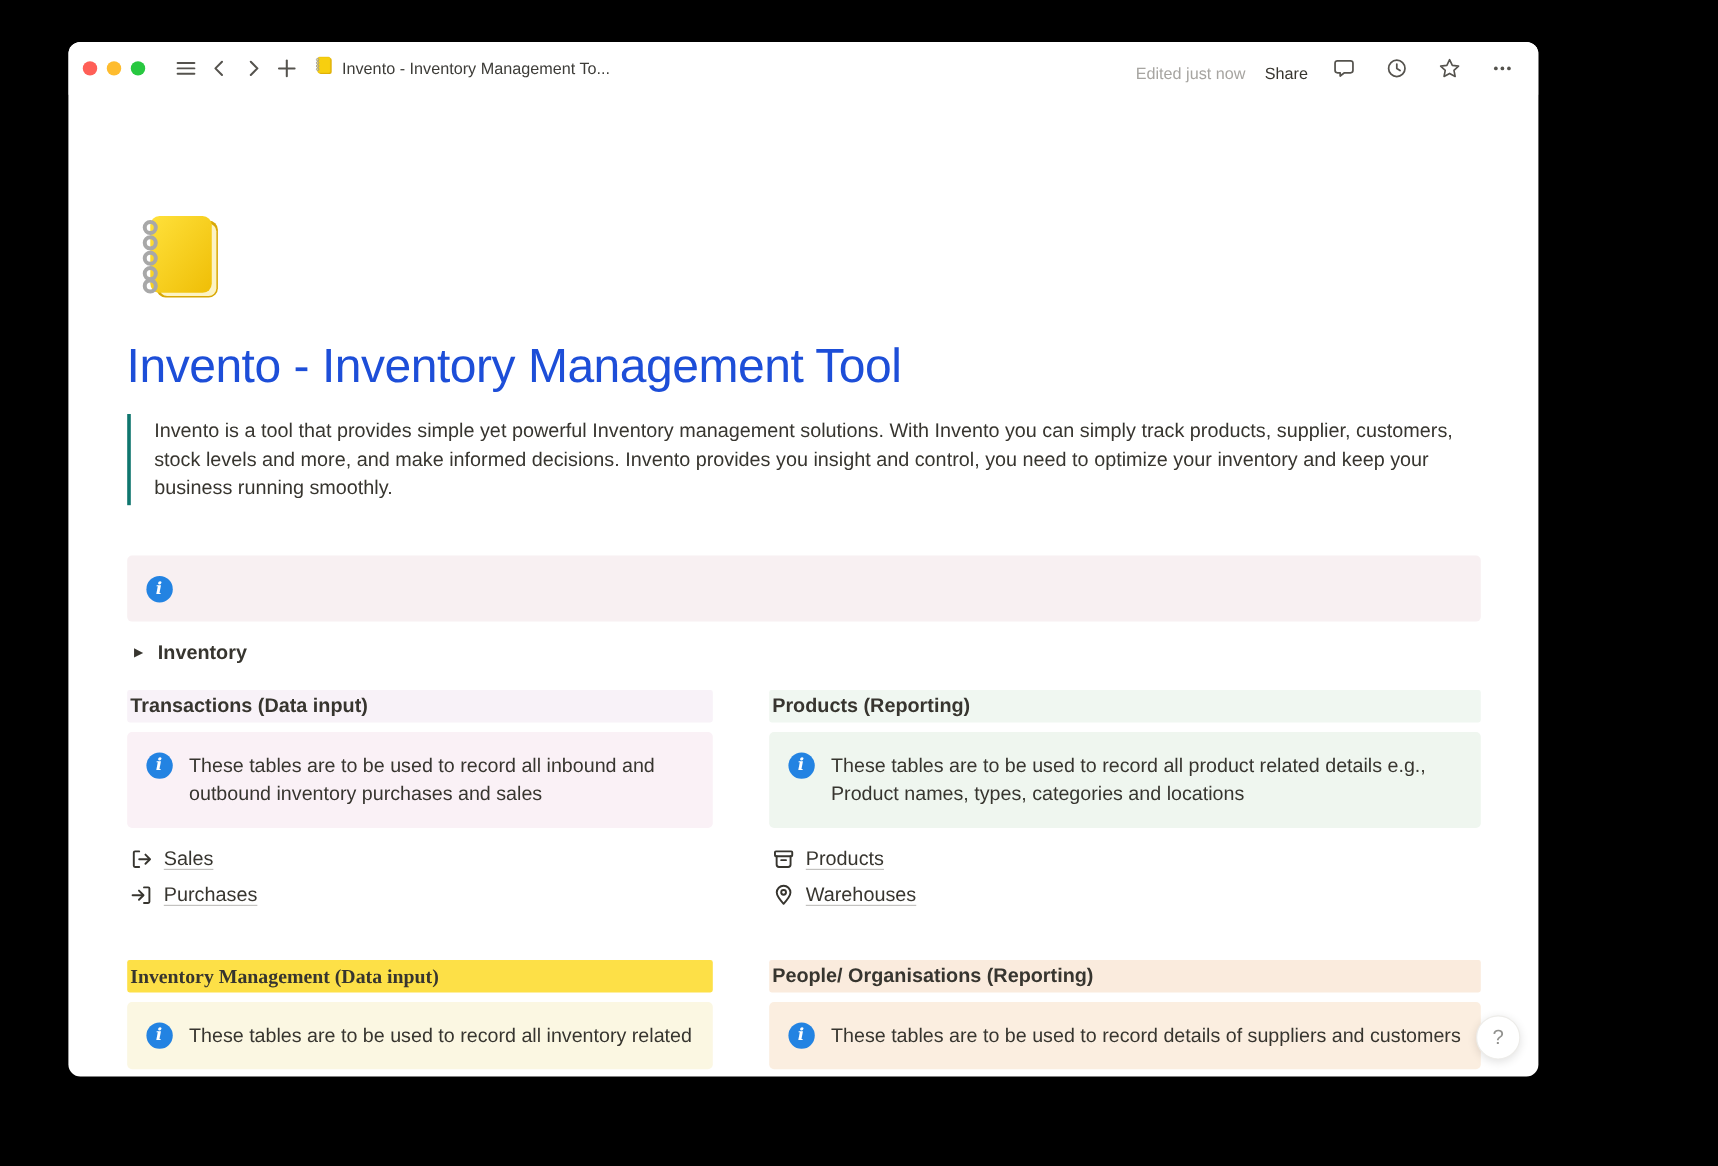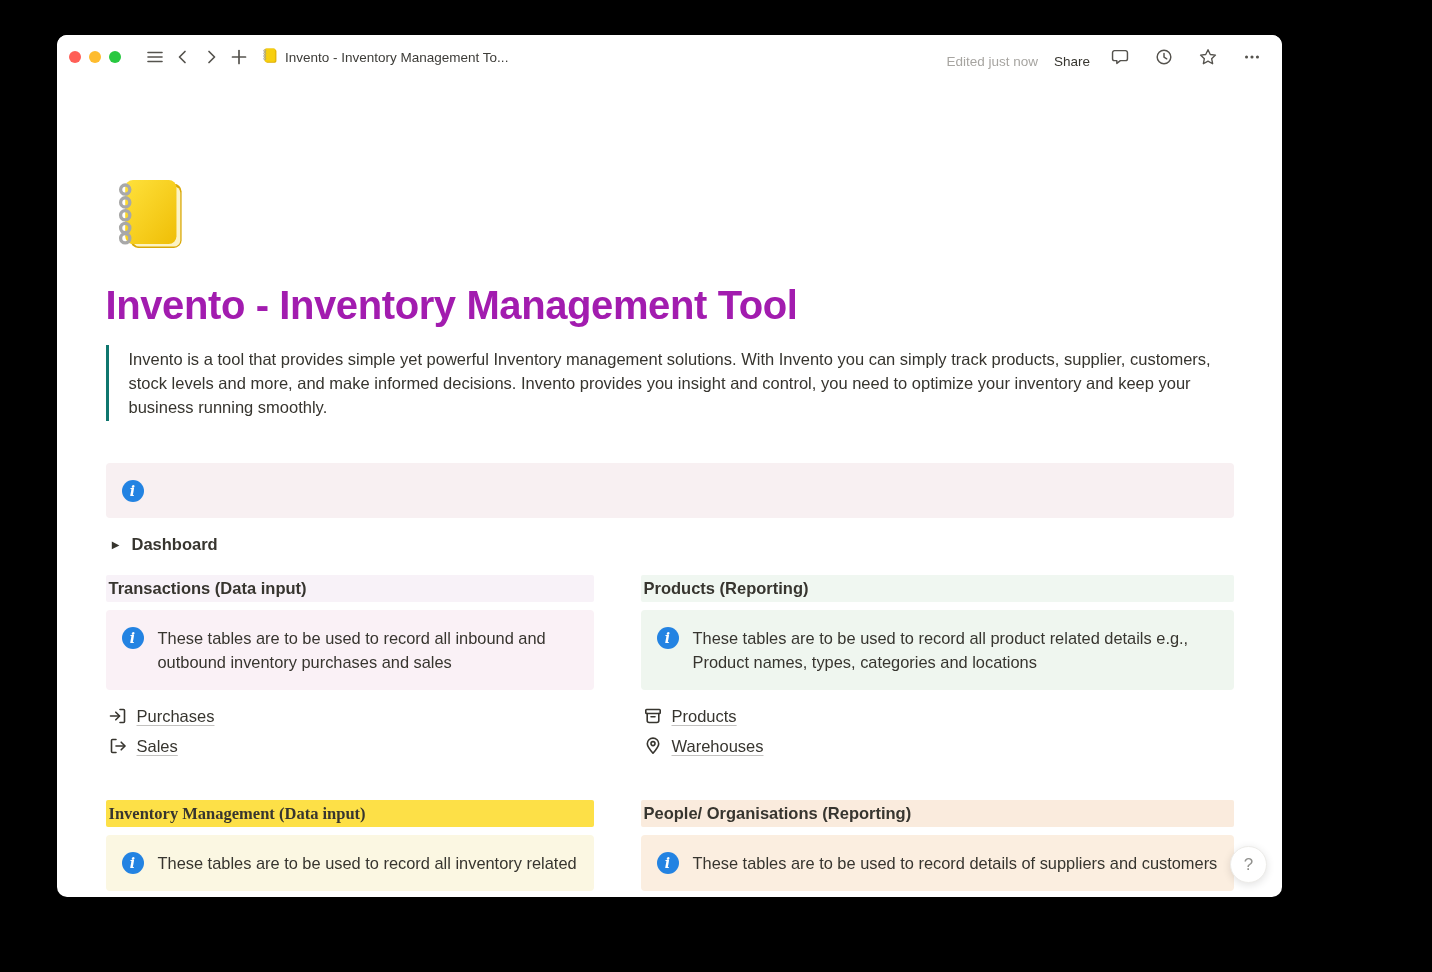--- a/index.html
+++ b/index.html
@@ -23,21 +23,21 @@
   .tb-right { margin-left:auto; display:flex; align-items:flex-end; gap:16px; }
   .edited { font-size:13.5px; color:#A7A5A1; }
   .share { font-size:13.5px; color:#37352F; cursor:default; }
 
   
   .content { width:1128px; margin:0 auto; padding-top:92px; }
 
   .page-icon { width:84px; height:84px; margin-bottom:26px; cursor:default; }
   .page-icon svg { width:82px; height:82px; display:block; }
 
-  h1.page-title { font-size:40px; font-weight:700; letter-spacing:-0.4px; line-height:1.2; color:#a21caf; margin-bottom:16px; }
+  h1.page-title { font-size:40px; font-weight:400; letter-spacing:-0.4px; line-height:1.2; color:#1d4ed8; margin-bottom:16px; }
 
   .quote {
     border-left:3px solid #0f766e; padding:2px 0 2px 20px;
     font-size:16.5px; line-height:24px; color:#37352F; margin-bottom:42px;
   }
 
   .callout {
     display:flex; gap:14px; padding:16px; border-radius:4px;
     font-size:16.4px; line-height:24px;
   }
@@ -200,51 +200,51 @@
     <h1 class="page-title">Invento - Inventory Management Tool</h1>
 
     <div class="quote">Invento is a tool that provides simple yet powerful Inventory management solutions. With Invento you can simply track products, supplier, customers, stock levels and more, and make informed decisions. Invento provides you insight and control, you need to optimize your inventory and keep your business running smoothly.</div>
 
     <div class="callout callout-main">
       <span class="info-icon">i</span>
     </div>
 
     <div class="toggle-row">
       <span class="toggle-caret">▶</span>
-      <span class="toggle-label">Dashboard</span>
+      <span class="toggle-label">Inventory</span>
     </div>
 
     <div class="columns">
 
       <div class="col-left">
         <div class="section-header hdr-pink">Transactions (Data input)</div>
         <div class="callout co-pink">
           <span class="info-icon">i</span>
           <span>These tables are to be used to record all inbound and outbound inventory purchases and sales</span>
         </div>
         <div class="links">
+          <div class="link-row">
+            <svg width="20" height="20" viewBox="0 0 20 20">
+                <g fill="none" stroke="#37352F" stroke-width="1.6" stroke-linecap="round" stroke-linejoin="round">
+                  <path d="M8 3.5H4.5a1 1 0 0 0-1 1v11a1 1 0 0 0 1 1H8"></path>
+                  <line x1="8" y1="10" x2="16.5" y2="10"></line>
+                  <polyline points="13.2,6.2 17,10 13.2,13.8"></polyline>
+                </g>
+              </svg>
+            <span class="link-label">Sales</span>
+          </div>
           <div class="link-row">
             <svg width="20" height="20" viewBox="0 0 20 20">
                 <g fill="none" stroke="#37352F" stroke-width="1.6" stroke-linecap="round" stroke-linejoin="round">
                   <path d="M12 3.5h3.5a1 1 0 0 1 1 1v11a1 1 0 0 1-1 1H12"></path>
                   <line x1="2.5" y1="10" x2="11" y2="10"></line>
                   <polyline points="7.8,6.2 11.6,10 7.8,13.8"></polyline>
                 </g>
               </svg>
             <span class="link-label">Purchases</span>
-          </div>
-          <div class="link-row">
-            <svg width="20" height="20" viewBox="0 0 20 20">
-                <g fill="none" stroke="#37352F" stroke-width="1.6" stroke-linecap="round" stroke-linejoin="round">
-                  <path d="M8 3.5H4.5a1 1 0 0 0-1 1v11a1 1 0 0 0 1 1H8"></path>
-                  <line x1="8" y1="10" x2="16.5" y2="10"></line>
-                  <polyline points="13.2,6.2 17,10 13.2,13.8"></polyline>
-                </g>
-              </svg>
-            <span class="link-label">Sales</span>
           </div>
         </div>
       </div>
 
       <div class="col-right">
         <div class="section-header hdr-green">Products (Reporting)</div>
         <div class="callout co-green">
           <span class="info-icon">i</span>
           <span>These tables are to be used to record all product related details e.g., Product names, types, categories and locations</span>
         </div>

